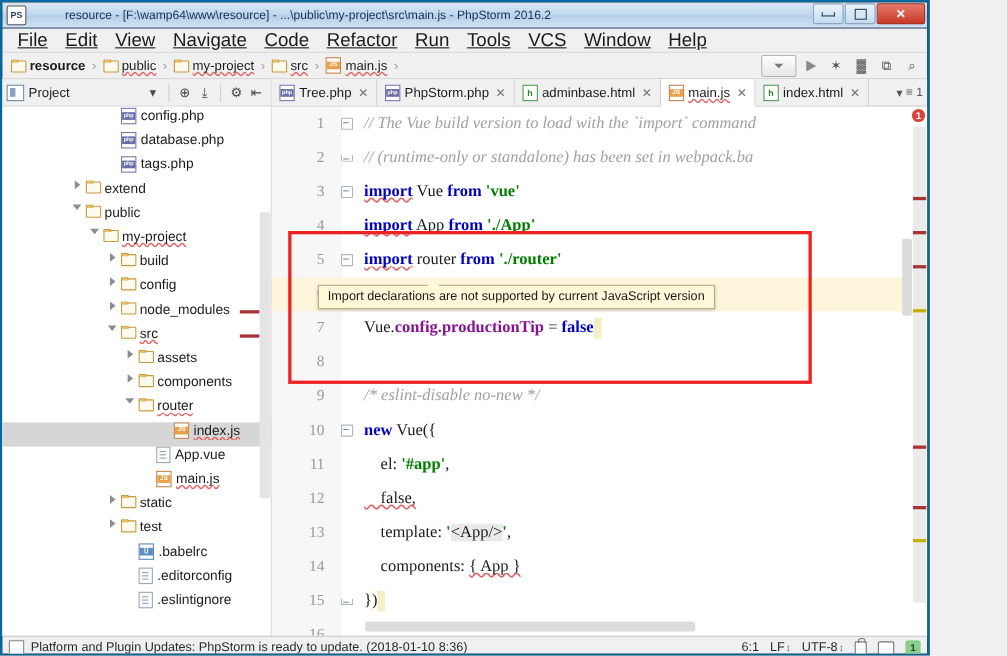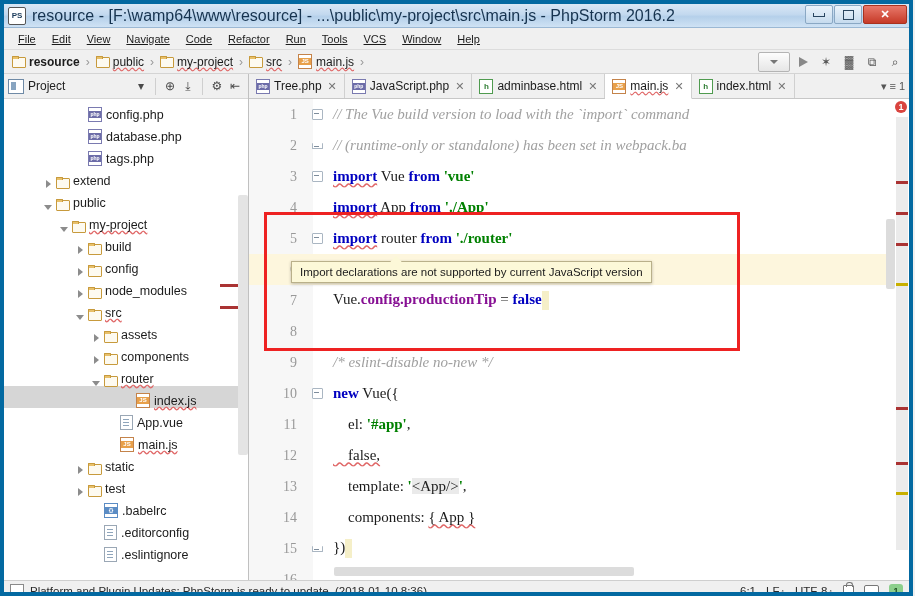--- a/index.html
+++ b/index.html
@@ -5,23 +5,23 @@
   html, body {
     margin: 0; padding: 0;
     width: 915px; height: 596px;
     overflow: hidden;
     font-family: "Liberation Sans", sans-serif;
     font-size: 12px;
     background: #f0f0f0;
   }
   #app {
     position: relative;
-    width: 913px; height: 596px;
+    width: 845px; height: 596px;
     background: #000000;
-    border: 4px solid #0369a1;
+    border: 2px solid #0369a1;
     box-sizing: border-box;
     overflow: hidden;
   }
 
   
   .titlebar {
     position: relative;
     height: 24px;
     background: linear-gradient(180deg,#d9e7f5 0%, #c3d9ef 45%, #b5d0ea 55%, #cfe2f4 100%);
     border-bottom: 1px solid #9bb8d4;
@@ -37,24 +37,25 @@
     border-radius: 2px;
     font-size: 8px;
     font-weight: bold;
     color: #1a3a5a;
     display: flex; align-items: center; justify-content: center;
     margin-right: 6px;
     flex: 0 0 auto;
     font-family: "Liberation Sans", sans-serif;
   }
   .title-text {
-    font-size: 16px;
+    font-size: 11px;
     color: #16334f;
     white-space: nowrap;
     overflow: hidden;
+    margin-left: 29px;
   }
   .win-buttons {
     position: absolute;
     right: 2px; top: 1px;
     display: flex;
     gap: 1px;
   }
   .win-btn {
     width: 28px; height: 19px;
     border: 1px solid #8aa8c4;
@@ -80,21 +81,21 @@
     height: 22px;
     background: #f0f0f0;
     display: flex;
     align-items: center;
     padding-left: 6px;
     border-bottom: 1px solid #dcdcdc;
     box-sizing: border-box;
   }
   .menu-item {
     padding: 2px 8px;
-    font-size: 11px;
+    font-size: 17px;
     color: #1b1b1b;
     cursor: default;
   }
   .menu-item .ul { text-decoration: underline; }
 
   
   .navbar {
     height: 24px;
     background: #f0f0f0;
     display: flex;
@@ -254,23 +255,24 @@
   .tree {
     flex: 1 1 auto;
     overflow: hidden;
     position: relative;
     font-size: 12.5px;
     background: #fff;
     padding-top: 1px;
   }
   .tree-row {
     height: 22px;
-    display:flex; align-items:flex-end;
+    display:flex; align-items:flex-start;
     white-space: nowrap;
     padding-right: 4px;
+    padding-left: 24px;
   }
   .tree-row.selected { background:#d6d6d6; }
   .twisty {
     width: 16px; flex: 0 0 16px;
     display:flex; align-items:center; justify-content:center;
   }
   .twisty .t-right {
     width:0;height:0;
     border-left:5px solid #8c8c8c;
     border-top:4px solid transparent; border-bottom:4px solid transparent;
@@ -738,21 +740,21 @@
 
     <div class="editor-wrap">
       <div class="tabbar" id="tabbar">
         <div class="tab">
             <span class="php-icon"></span>
             <span class="tab-label">Tree.php</span>
             <span class="tab-close">✕</span>
           </div>
           <div class="tab">
             <span class="php-icon"></span>
-            <span class="tab-label">JavaScript.php</span>
+            <span class="tab-label">PhpStorm.php</span>
             <span class="tab-close">✕</span>
           </div>
           <div class="tab">
             <span class="html-icon"></span>
             <span class="tab-label">adminbase.html</span>
             <span class="tab-close">✕</span>
           </div>
           <div class="tab active">
             <span class="js-icon"></span>
             <span class="tab-label wavy">main.js</span>

